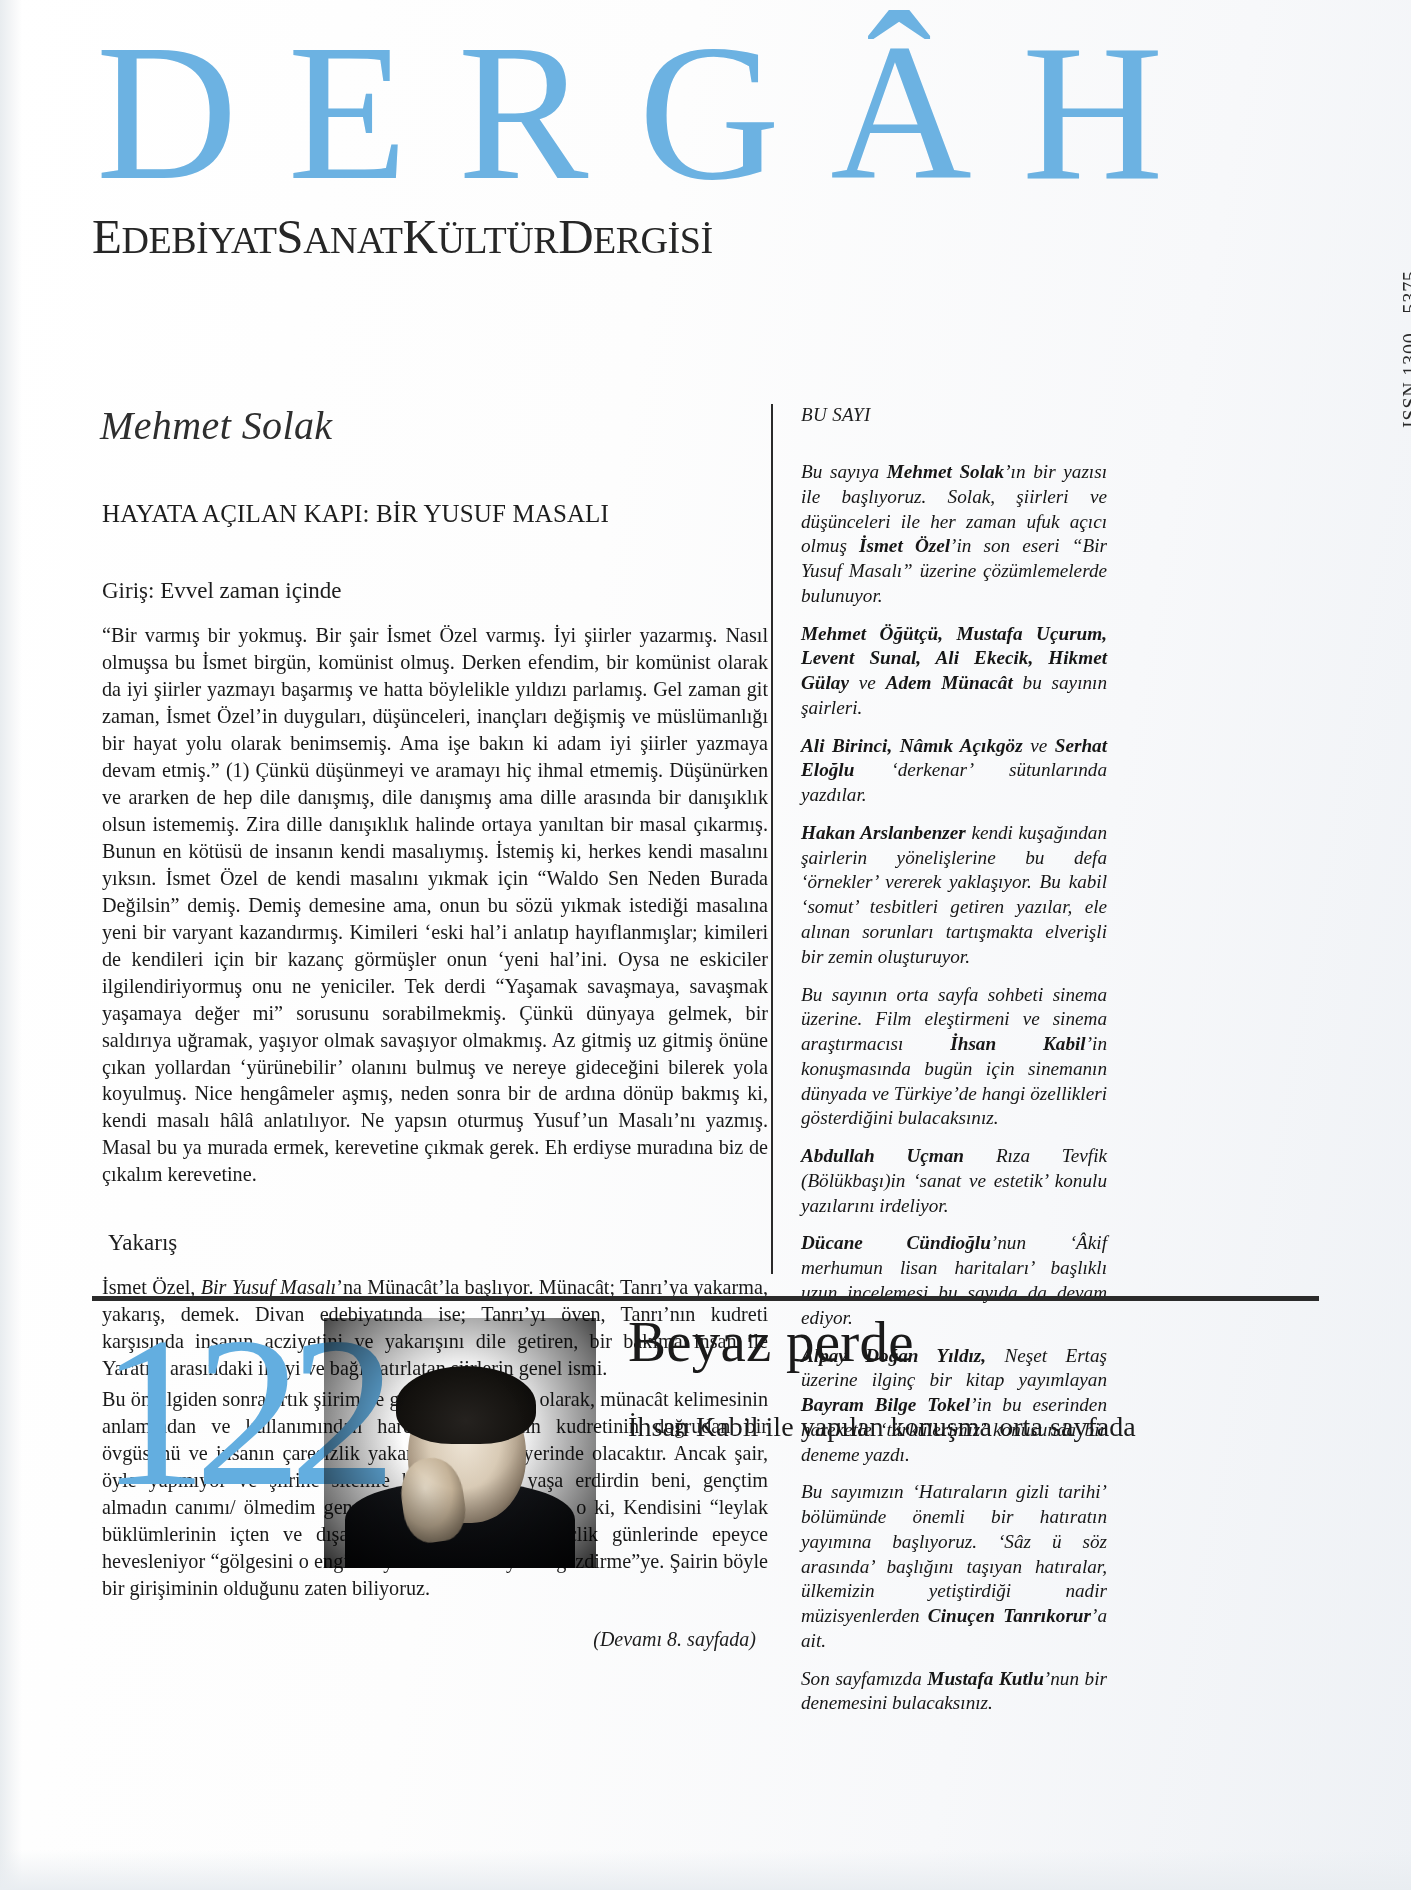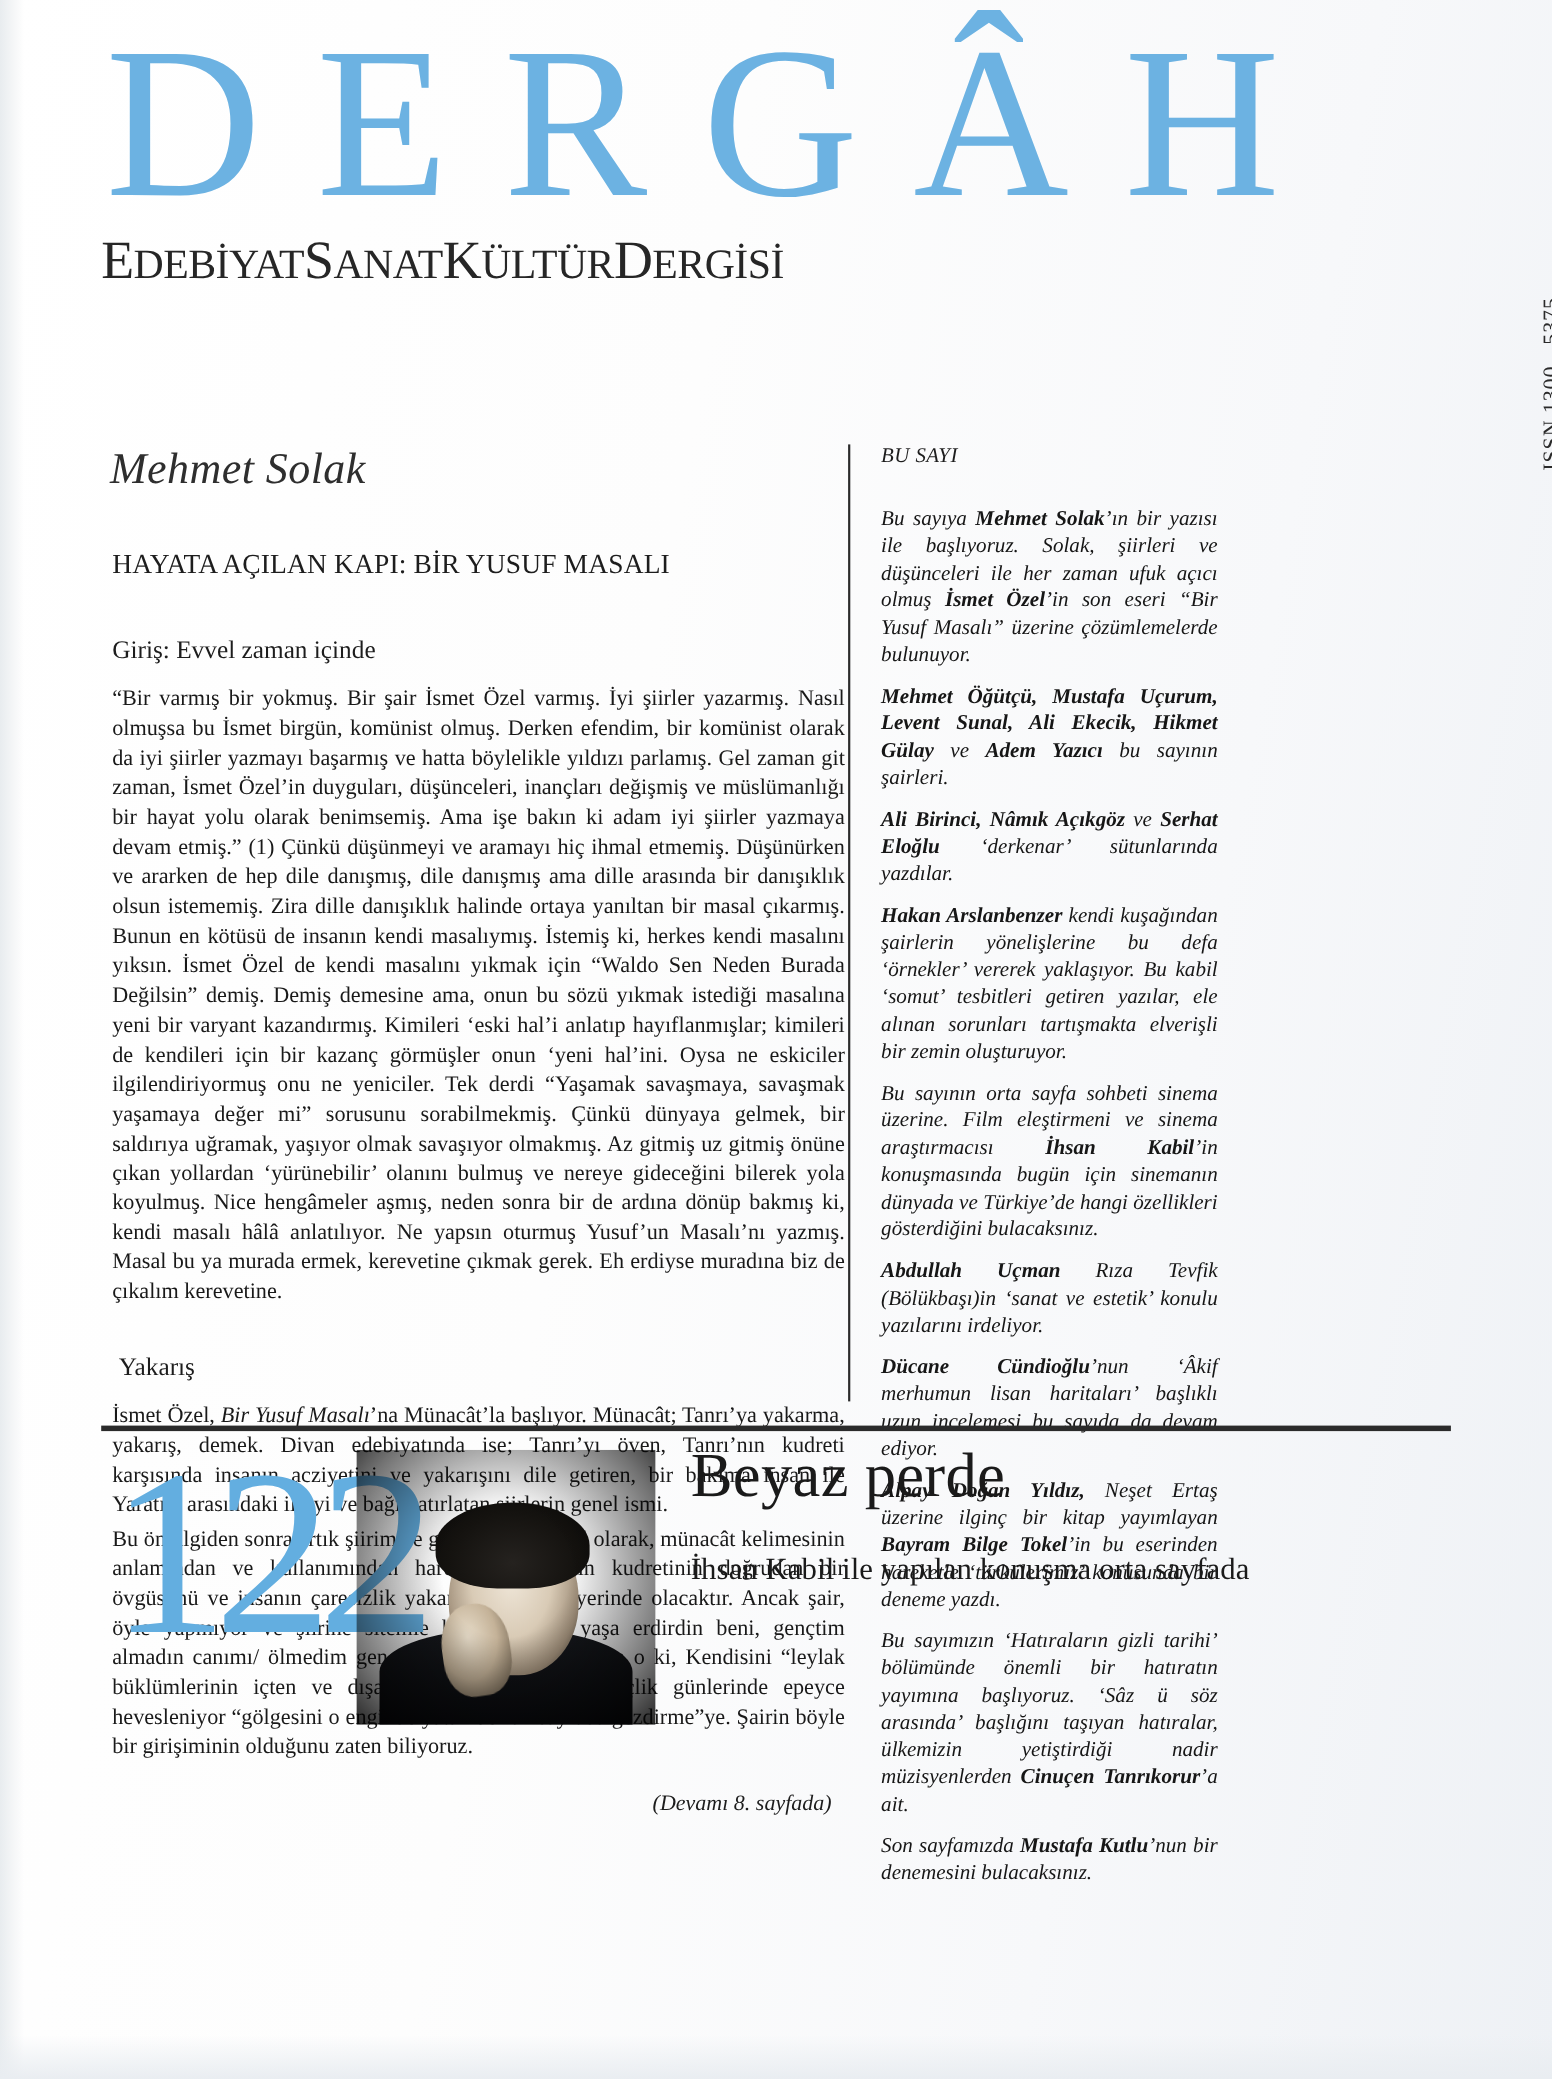--- a/index.html
+++ b/index.html
@@ -322,21 +322,21 @@
       <div class="section-head tight">Yakarış</div>
       <p class="body-p"><span>İsmet Özel, </span><span class="it">Bir Yusuf Masalı</span><span>’na Münacât’la başlıyor. Münacât; Tanrı’ya yakarma, yakarış, demek. Divan edebiyatında ise; Tanrı’yı öven, Tanrı’nın kudreti karşısında insanın acziyetini ve yakarışını dile getiren, bir bakıma insan ile Yaratıcı arasındaki ilgiyi ve bağı hatırlatan şiirlerin genel ismi.</span></p>
       <p class="body-p compact">Bu önbilgiden sonra artık şiirimize geçebiliriz. Doğal olarak, münacât kelimesinin anlamından ve kullanımından hareketle Tanrı’nın kudretinin doğrudan bir övgüsünü ve insanın çaresizlik yakarışını aramak yerinde olacaktır. Ancak şair, öyle yapmıyor ve şiirine sitemle başlıyor. “Bu yaşa erdirdin beni, gençtim almadın canımı/ ölmedim genç olarak” diyor. Anlaşılan o ki, Kendisini “leylak büklümlerinin içten ve dışardan sarmaladığı” o gençlik günlerinde epeyce hevesleniyor “gölgesini o enginde yatan berrak sayfada gezdirme”ye. Şairin böyle bir girişiminin olduğunu zaten biliyoruz.</p>
       <div class="continued">(Devamı 8. sayfada)</div>
     </div>
 
     <div class="col-side">
       <div class="side-head">BU SAYI</div>
       <div id="sideList">
           <p class="side-p">Bu sayıya <b>Mehmet Solak</b>’ın bir yazısı ile başlıyoruz. Solak, şiirleri ve düşünceleri ile her zaman ufuk açıcı olmuş <b>İsmet Özel</b>’in son eseri “Bir Yusuf Masalı” üzerine çözümlemelerde bulunuyor.</p>
-          <p class="side-p"><b>Mehmet Öğütçü, Mustafa Uçurum, Levent Sunal, Ali Ekecik, Hikmet Gülay</b> ve <b>Adem Yazıcı</b> bu sayının şairleri.</p>
+          <p class="side-p"><b>Mehmet Öğütçü, Mustafa Uçurum, Levent Sunal, Ali Ekecik, Hikmet Gülay</b> ve <b>Adem Münacât</b> bu sayının şairleri.</p>
           <p class="side-p"><b>Ali Birinci, Nâmık Açıkgöz</b> ve <b>Serhat Eloğlu</b> ‘derkenar’ sütunlarında yazdılar.</p>
           <p class="side-p"><b>Hakan Arslanbenzer</b> kendi kuşağından şairlerin yönelişlerine bu defa ‘örnekler’ vererek yaklaşıyor. Bu kabil ‘somut’ tesbitleri getiren yazılar, ele alınan sorunları tartışmakta elverişli bir zemin oluşturuyor.</p>
           <p class="side-p">Bu sayının orta sayfa sohbeti sinema üzerine. Film eleştirmeni ve sinema araştırmacısı <b>İhsan Kabil</b>’in konuşmasında bugün için sinemanın dünyada ve Türkiye’de hangi özellikleri gösterdiğini bulacaksınız.</p>
           <p class="side-p"><b>Abdullah Uçman</b> Rıza Tevfik (Bölükbaşı)in ‘sanat ve estetik’ konulu yazılarını irdeliyor.</p>
           <p class="side-p"><b>Dücane Cündioğlu</b>’nun ‘Âkif merhumun lisan haritaları’ başlıklı uzun incelemesi bu sayıda da devam ediyor.</p>
           <p class="side-p"><b>Alpay Doğan Yıldız,</b> Neşet Ertaş üzerine ilginç bir kitap yayımlayan <b>Bayram Bilge Tokel</b>’in bu eserinden hareketle ‘türkülerimiz’ konusunda bir deneme yazdı.</p>
           <p class="side-p">Bu sayımızın ‘Hatıraların gizli tarihi’ bölümünde önemli bir hatıratın yayımına başlıyoruz. ‘Sâz ü söz arasında’ başlığını taşıyan hatıralar, ülkemizin yetiştirdiği nadir müzisyenlerden <b>Cinuçen Tanrıkorur</b>’a ait.</p>
           <p class="side-p">Son sayfamızda <b>Mustafa Kutlu</b>’nun bir denemesini bulacaksınız.</p>
         </div>
     </div>

